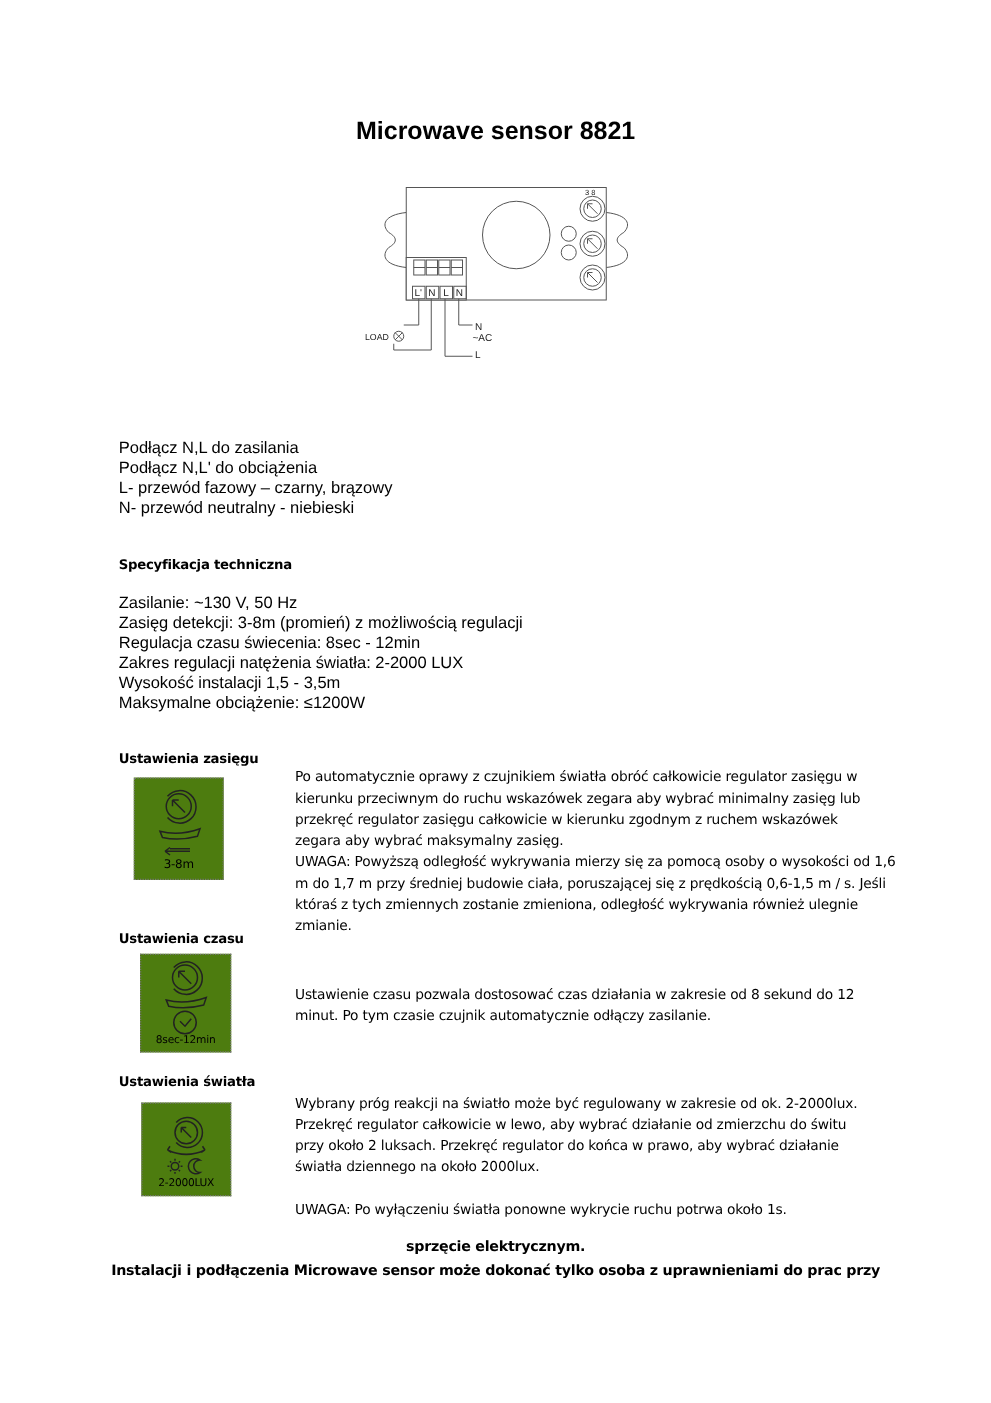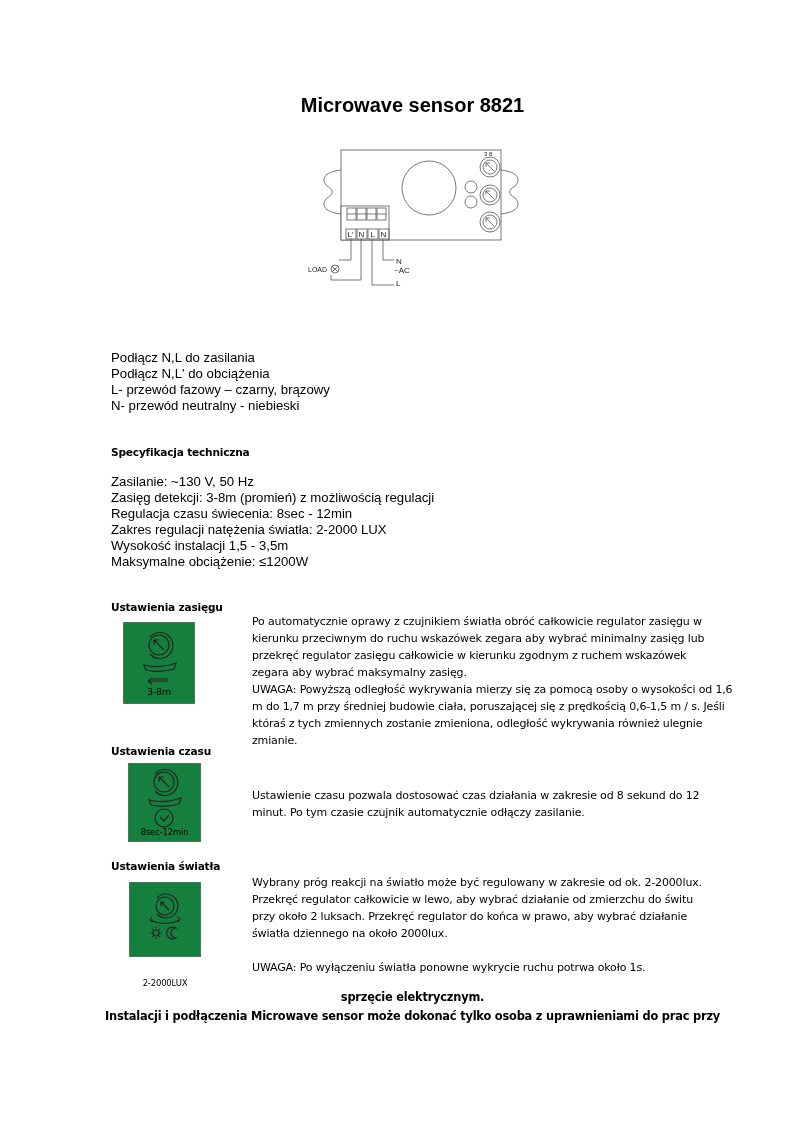--- a/index.html
+++ b/index.html
@@ -1,26 +1,26 @@
 <!DOCTYPE html>
 <html><head>
 <meta charset="utf-8">
 <style>
   html, body { margin: 0; padding: 0; background: #ffffff; }
   body { width: 793px; height: 1122px; position: relative; overflow: hidden; color: #000; }
-  .page { position: absolute; left: 16px; top: 0; width: 640px; height: 1122px; border-radius: 8px; }
+  .page { position: absolute; left: 0; top: 0; width: 640px; height: 1122px; border-radius: 8px; }
   .title { position: absolute; left: 0; width: 793px; top: 94px; text-align: center;
     font-family: "Liberation Sans", sans-serif; font-weight: bold; font-size: 20px; }
   .diagram { position: absolute; left: 285px; top: 140px; width: 245px; height: 150px; }
   .arial { font-family: "Liberation Sans", sans-serif; font-size: 13.2px; line-height: 16px; }
   .calibri { font-family: "DejaVu Sans", sans-serif; font-size: 11px; line-height: 17px; letter-spacing: -0.15px; }
   .bold-h { font-family: "DejaVu Sans", sans-serif; font-weight: bold; font-size: 10.6px; letter-spacing: -0.2px; }
   .abs { position: absolute; }
   .line { white-space: nowrap; }
-  .iconbox { position: absolute; border: 1px dotted #777; background: #15803d; }
+  .iconbox { position: absolute; border: 1px dotted #777; background: #4d7c0f; }
   .iconbox svg { position: absolute; left: 0; top: 0; }
   .iconlabel { position: absolute; left: 0; width: 100%; text-align: center;
     font-family: "DejaVu Sans", sans-serif; font-size: 8.5px; letter-spacing: -0.2px; }
   .para { width: 470px; }
   .footer { position: absolute; left: 80px; width: 633px; top: 988px; text-align: center;
     font-family: "DejaVu Sans", sans-serif; font-weight: bold; font-size: 11.4px; line-height: 19px; letter-spacing: -0.2px; }
 </style>
 </head>
 <body>
 
@@ -155,21 +155,21 @@
       <g fill="none" stroke="#222" stroke-width="1.2">
         <circle cx="35" cy="23" r="9"></circle>
         <path d="M27 15 A 12 12 0 1 1 27 31"></path>
         <path d="M31 19 L39 27 M31 19 L31 23 M31 19 L35 19"></path>
         <path d="M20 37 Q 35 44, 50 37 M20 37 L 22 34 M 20 37 L 23 39 M 50 37 L 48 34 M 50 37 L 47 39"></path>
         <circle cx="26" cy="50" r="3"></circle>
         <path d="M26 44 L26 45.5 M26 54.5 L26 56 M20 50 L21.5 50 M30.5 50 L32 50 M22 46 L23 47 M29 53 L30 54 M22 54 L23 53 M29 47 L30 46"></path>
         <path d="M46 45 A 6 6 0 1 0 46 55 A 4.5 4.5 0 1 1 46 45 Z"></path>
       </g>
     </svg>
-    <div class="iconlabel" style="top:59px;margin-top:36px;">2-2000LUX</div>
+    <div class="iconlabel" style="top:59px;">2-2000LUX</div>
   </div>
   <div class="abs calibri para" style="left:236px; top:874px;">
     <div class="line">Wybrany próg reakcji na światło może być regulowany w zakresie od ok. 2-2000lux.</div>
     <div class="line">Przekręć regulator całkowicie w lewo, aby wybrać działanie od zmierzchu do świtu</div>
     <div class="line">przy około 2 luksach. Przekręć regulator  do końca w prawo, aby wybrać działanie</div>
     <div class="line">światła dziennego na około 2000lux.</div>
     <div class="line" style="height:17px;"></div>
     <div class="line">UWAGA: Po wyłączeniu światła ponowne wykrycie ruchu potrwa około 1s.</div>
   </div>
 

